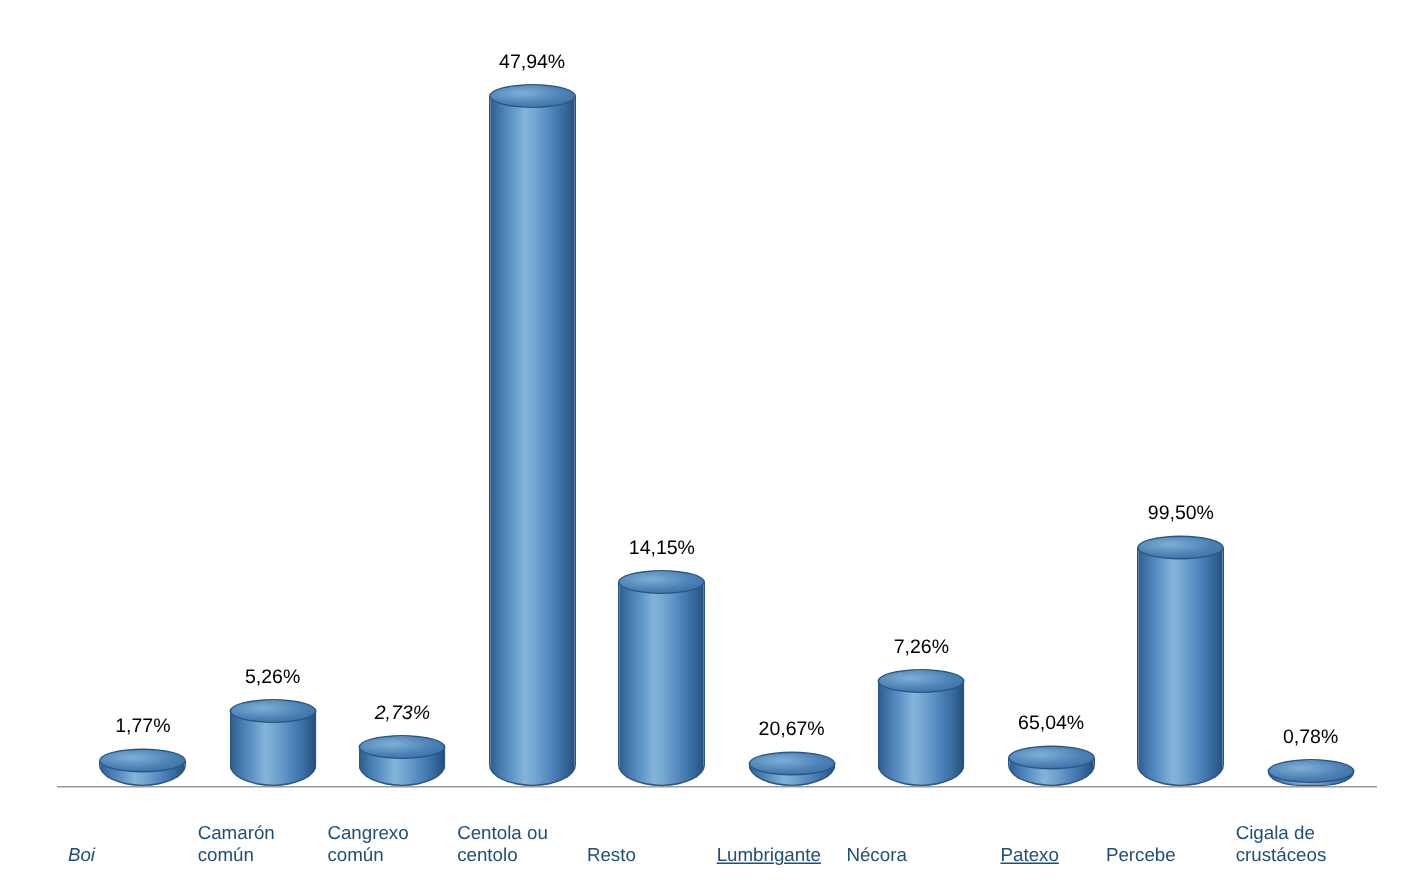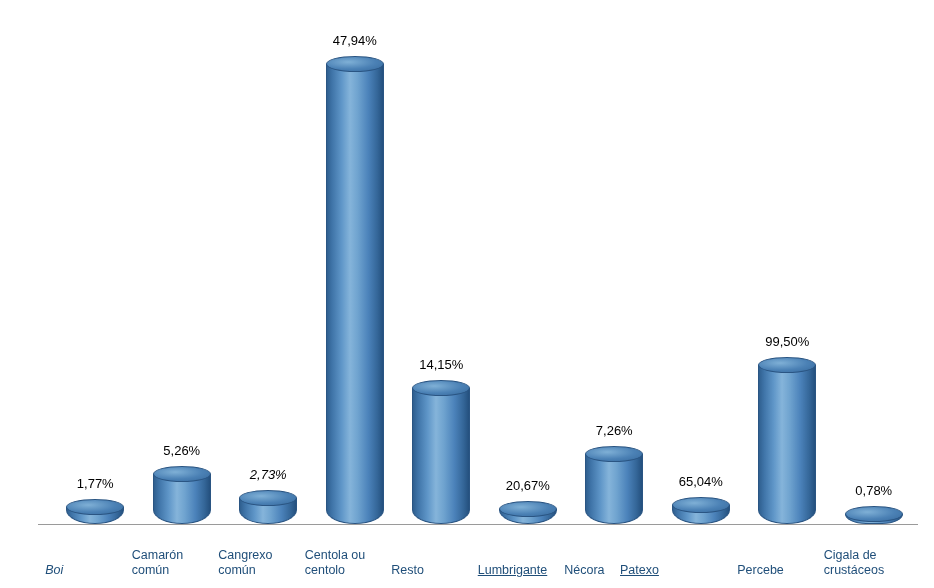--- a/index.html
+++ b/index.html
@@ -217,21 +217,21 @@
         </div>
         <div class="cat-label" style="left: 441.25px;">
           <div>Resto</div>
         </div>
         <div class="cat-label" style="left: 527.75px; text-decoration: underline;">
           <div>Lumbrigante</div>
         </div>
         <div class="cat-label" style="left: 614.25px; margin-top: 16px;">
           <div>Nécora</div>
         </div>
-        <div class="cat-label" style="left: 670px; text-decoration: underline;">
+        <div class="cat-label" style="left: 717px; text-decoration: underline;">
           <div>Patexo</div>
         </div>
         <div class="cat-label" style="left: 787.25px;">
           <div>Percebe</div>
         </div>
         <div class="cat-label" style="left: 873.75px;">
           <div>Cigala de</div>
           <div>crustáceos</div>
         </div>
       </div>

